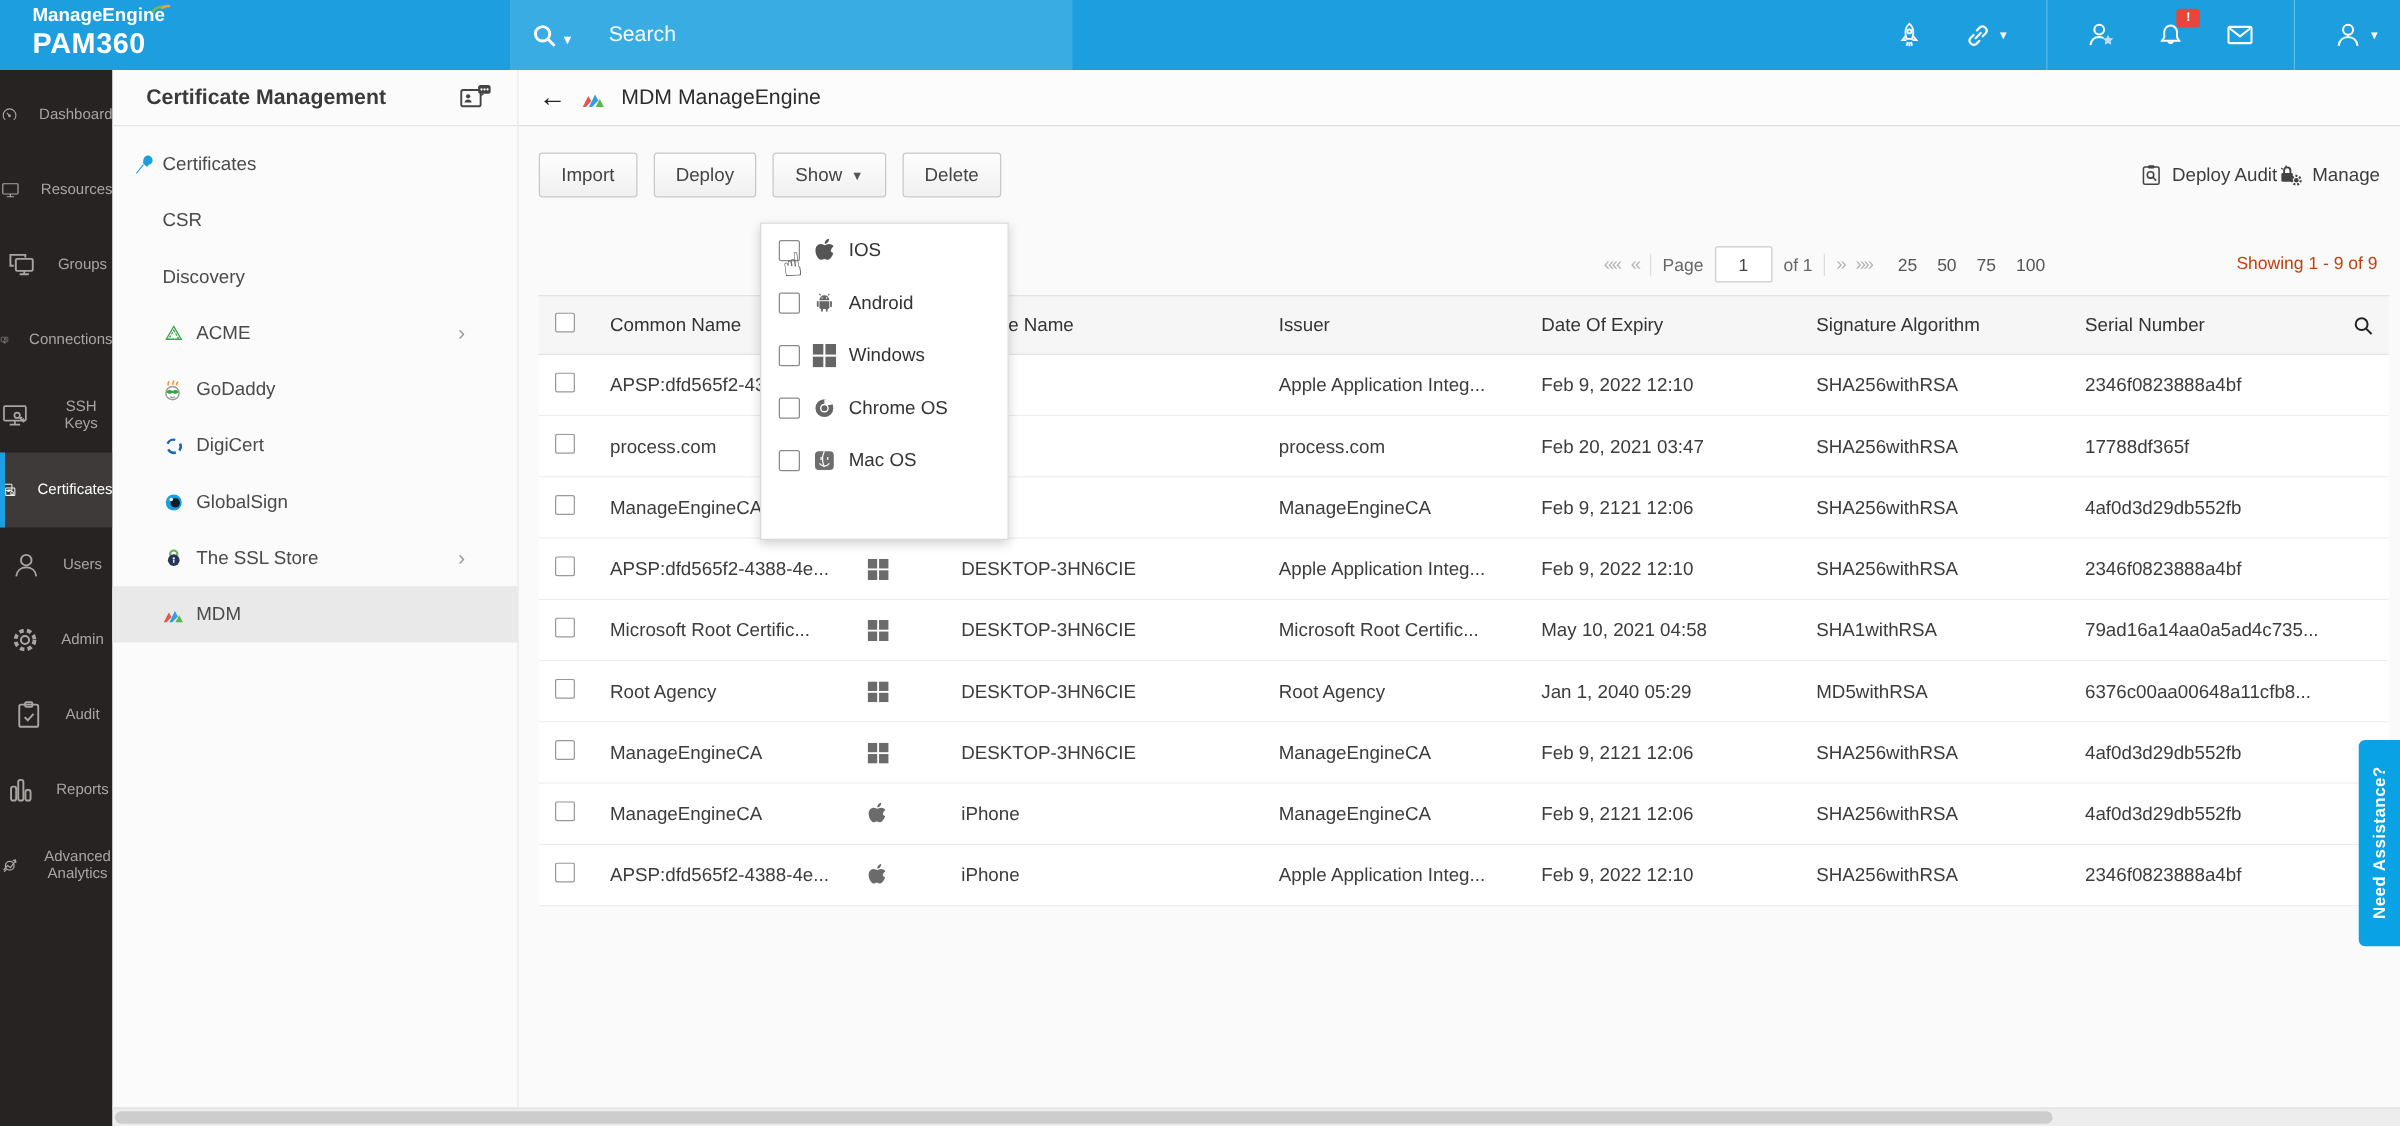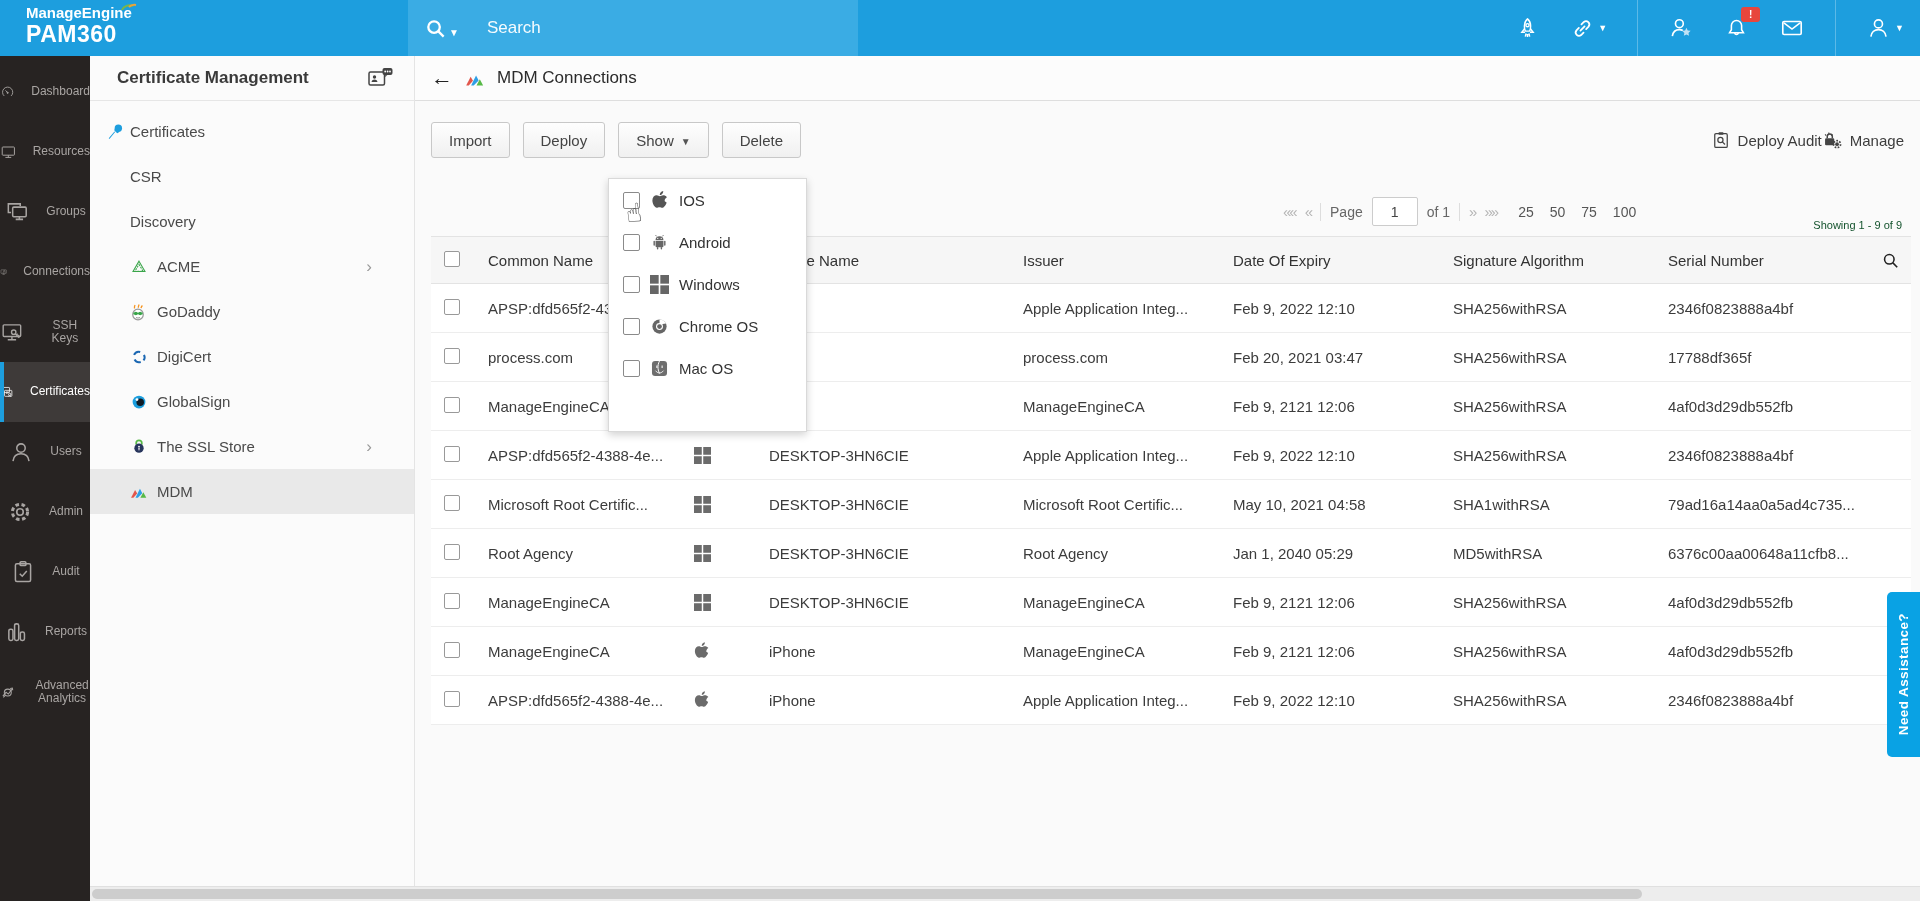--- a/index.html
+++ b/index.html
@@ -61,21 +61,21 @@
   .actions{position:absolute;right:16px;top:74px;display:flex;align-items:center;font-size:15px;color:#3d3d3d;}
   .action{display:flex;align-items:center;gap:7px;cursor:pointer;}
 
   .pagerow{position:absolute;top:141px;left:868px;display:flex;align-items:center;gap:9px;font-size:14px;color:#666;}
   .parrow{color:#b5b5b5;font-size:15px;letter-spacing:-2px;cursor:pointer;}
   .pdiv{width:1px;height:18px;background:#ddd;}
   .pinput{width:40px;height:25px;border:1px solid #ccc;border-radius:2px;text-align:center;font-size:14px;
           color:#444;font-family:"Liberation Sans",sans-serif;}
   .psizes{display:flex;gap:16px;margin-left:12px;color:#555;}
   .psizes span{cursor:pointer;}
-  .showing{position:absolute;top:146px;right:18px;font-size:11px;color:#14532d;margin-top:17px;}
+  .showing{position:absolute;top:146px;right:18px;font-size:14px;color:#c2410c;}
 
   
   .table{position:absolute;left:16px;top:180px;width:1480px;}
   .thead,.trow{display:grid;grid-template-columns:45px 210px 55px 270px 210px 220px 215px 225px 30px;align-items:center;}
   .thead{height:46px;background:#f6f6f6;border-top:1px solid #e3e3e3;border-bottom:1px solid #e3e3e3;
          font-size:15px;color:#333;}
   .trow{height:48px;border-bottom:1px solid #ededed;font-size:15px;color:#3c3c3c;background:#fff;}
   .cell{padding-left:12px;white-space:nowrap;overflow:hidden;}
   .c-check{padding-left:13px;}
   .c-dev{padding-left:28px;}
@@ -363,21 +363,21 @@
   </div>
 
   <div class="main">
     <div class="main-head">
       <span class="back">←</span>
       <svg width="20" height="17" viewBox="0 0 17 14">
           <path d="M1 13L4.8 5.5l2 3.5L3.2 13z" fill="#e2574c"></path>
           <path d="M5.2 13L9.4 4.5l2.2 4.1L7.4 13z" fill="#2e9fe6"></path>
           <path d="M9.8 13l2.8-5.4L15.4 13z" fill="#57b947"></path>
         </svg>
-      <span class="page-title">MDM Connections</span>
+      <span class="page-title">MDM ManageEngine</span>
     </div>
 
     <div class="toolbar">
       <div class="btn">
           <span>Import</span>
         </div>
       <div class="btn">
           <span>Deploy</span>
         </div>
       <div class="btn">

